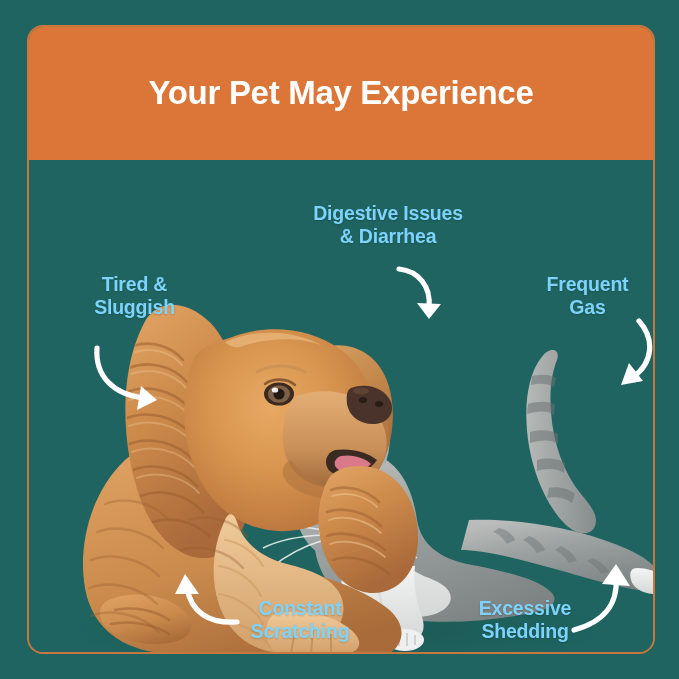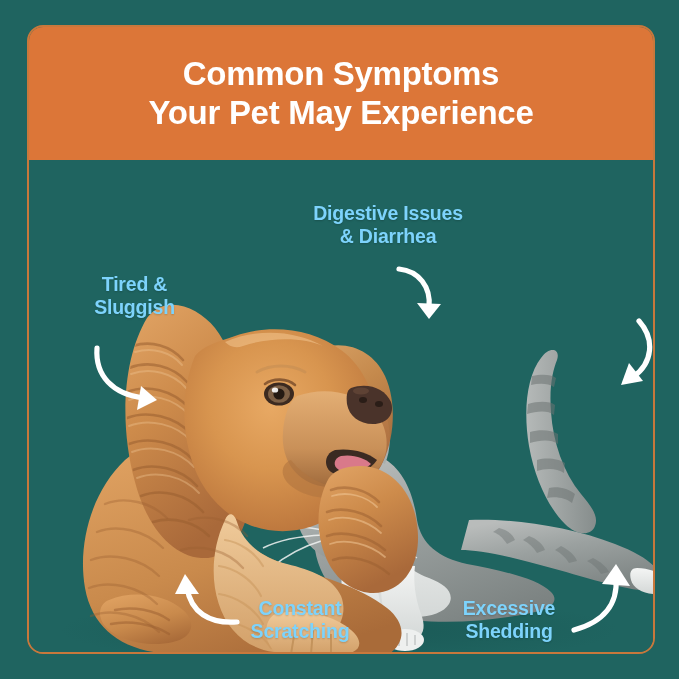--- a/index.html
+++ b/index.html
@@ -67,21 +67,21 @@
     text-align:center;
     white-space:pre-line;
     letter-spacing:-0.2px;
     z-index:40;
     text-shadow:0 1px 2px rgba(0,0,0,.18);
   }
   #cl-digestive { left:243px;  top:42px;  width:232px; }
   #cl-tired     { left:18px;   top:113px; width:175px;text-align:center; }
   #cl-gas       { left:466px;  top:113px; width:185px; }
   #cl-scratch   { left:159px;  top:437px; width:224px; }
-  #cl-shed      { left:372px;  top:437px; width:216px; }
+  #cl-shed      { left:388px;  top:437px; width:216px; }
 
   
   .arrow{ position:absolute; z-index:41; pointer-events:none; }
   .arrow svg{ display:block; overflow:visible; }
   .arrow path{ fill:none; stroke:#ffffff; stroke-width:5.2;
                stroke-linecap:round; stroke-linejoin:round; }
   .arrow polygon{ fill:#ffffff; }
 
   #ar-digestive { left:360px; top:103px; }
   #ar-tired     { left:60px;  top:182px; }
@@ -95,21 +95,20 @@
 </style>
 </head>
 <body>
 
 <div id="stage">
 
   <div id="card">
 
     <div id="header">
       <h1>
-        <span class="l1">Common Symptoms</span>
         <span class="l2">Your Pet May Experience</span>
       </h1>
     </div>
 
     <div id="body">
 
       <div id="pets">
         <svg width="624" height="494" viewBox="0 0 624 494">
           <defs>
 
@@ -399,20 +398,22 @@
           </g>
         </svg>
       </div>
 
       <div class="callout" id="cl-digestive">Digestive Issues
 &amp; Diarrhea</div>
 
       <div class="callout" id="cl-tired">Tired &amp;
 Sluggish</div>
 
+      <div class="callout" id="cl-gas">Frequent
+Gas</div>
 
       <div class="callout" id="cl-scratch">Constant
 Scratching</div>
 
       <div class="callout" id="cl-shed">Excessive
 Shedding</div>
 
       <div class="arrow" id="ar-digestive">
         <svg width="64" height="68" viewBox="0 0 64 68">
           <path d="M10 6 C30 8 42 24 40 44"></path>

